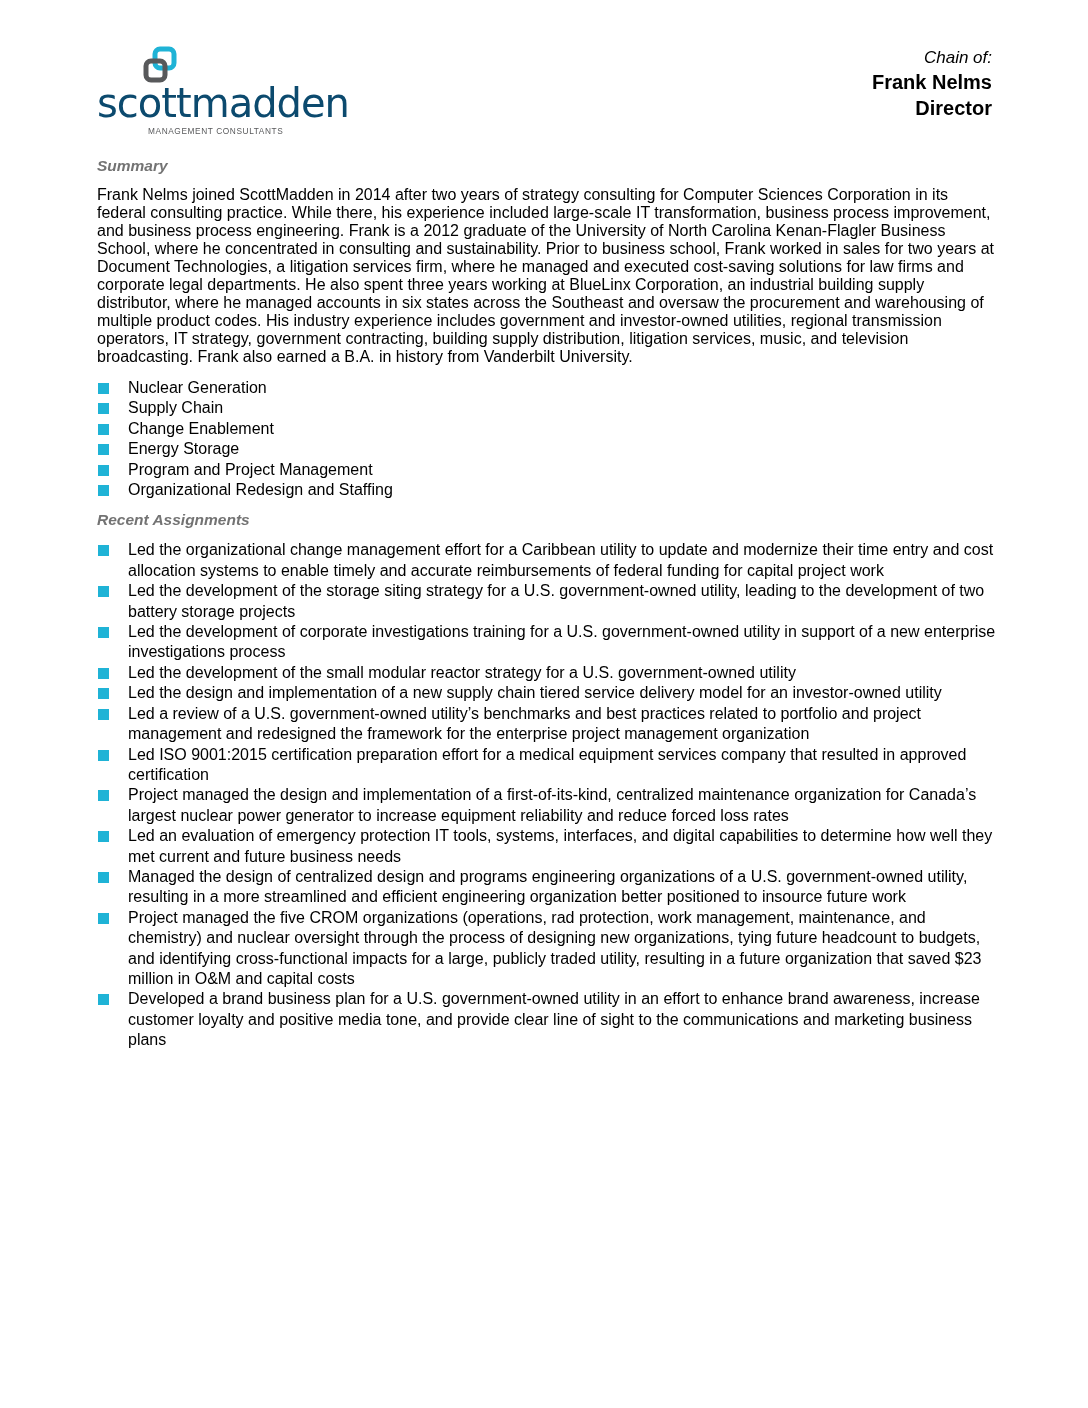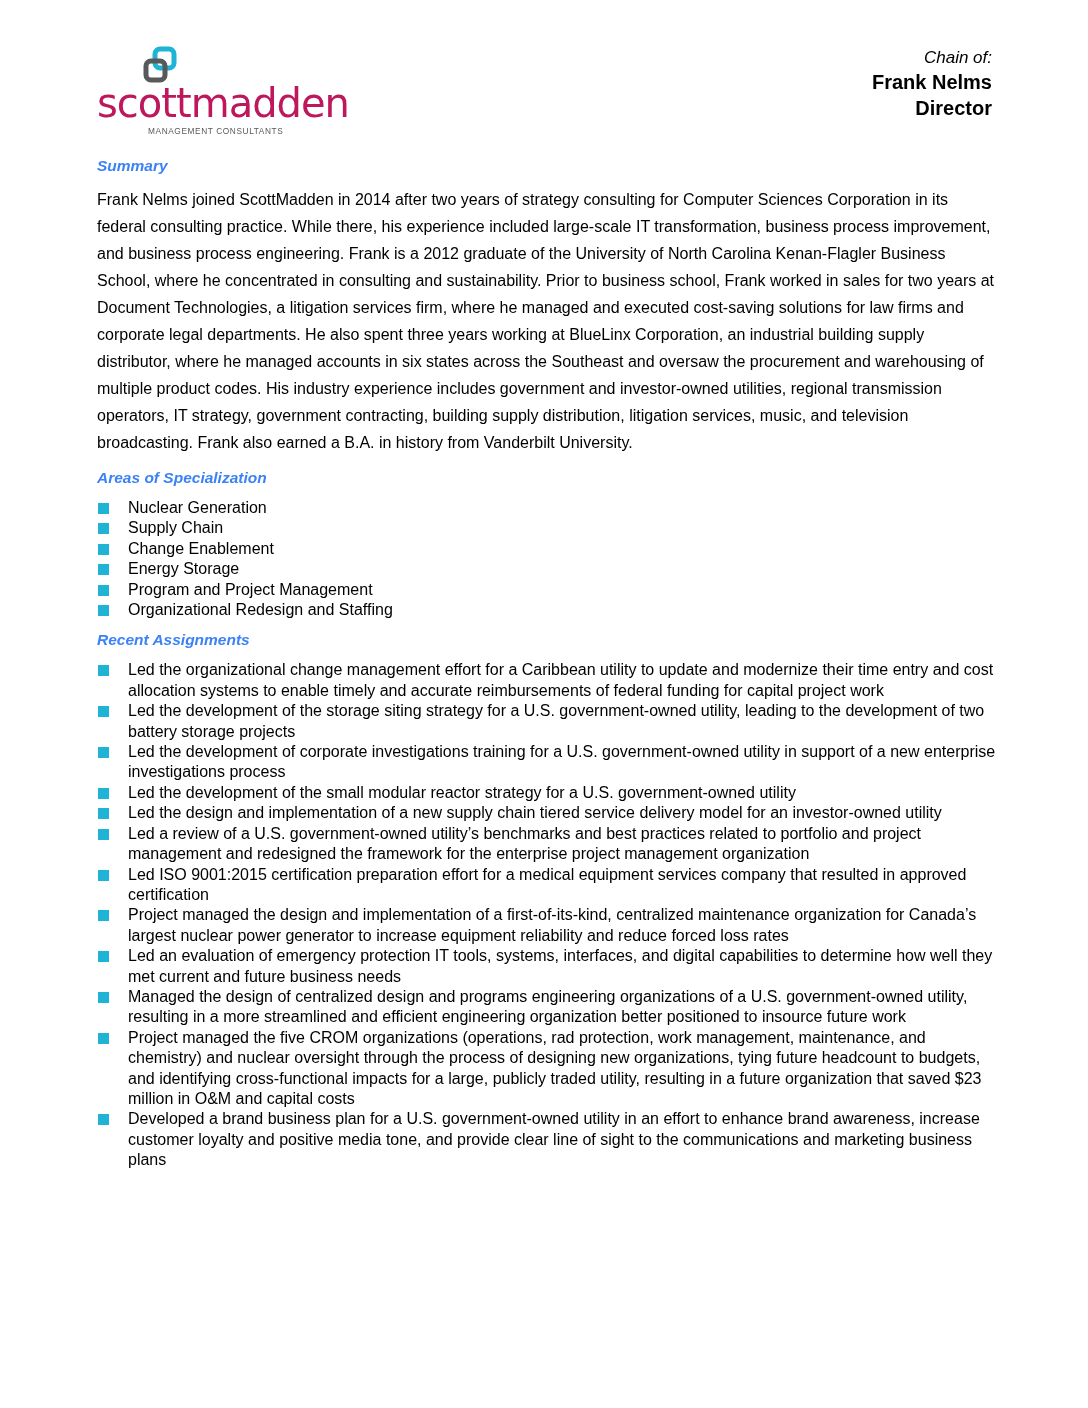--- a/index.html
+++ b/index.html
@@ -4,33 +4,33 @@
 <style>
   html, body { margin: 0; padding: 0; background: #ffffff; }
   body { width: 1088px; height: 1408px; position: relative; overflow: hidden;
          font-family: "Liberation Sans", sans-serif; color: #000; }
   .page { position: absolute; left: 0; top: 0; width: 1088px; height: 1408px; }
 
   
   .logo { position: absolute; left: 97px; top: 46px; width: 200px; height: 90px; }
   .logo-mark { position: absolute; left: 44px; top: 0; width: 40px; height: 40px; }
   .logo-word { position: absolute; left: 0; top: 34px; font-size: 40px; letter-spacing: -1px;
-               color: #be185d; font-family: "DejaVu Sans", sans-serif; font-weight: normal; line-height: 46px; }
+               color: #0c4a6e; font-family: "DejaVu Sans", sans-serif; font-weight: normal; line-height: 46px; }
   .logo-tag { position: absolute; left: 51px; top: 80px; font-size: 8.3px; letter-spacing: 0.6px; color: #58595b; white-space: nowrap; }
 
   
   .hdr { position: absolute; right: 96px; top: 47px; text-align: right; }
   .hdr .resume-of { font-style: italic; font-size: 17px; line-height: 22px; }
   .hdr .name { font-weight: bold; font-size: 20px; line-height: 26px; }
   .hdr .title { font-weight: bold; font-size: 20px; line-height: 26px; }
 
   .content { position: absolute; left: 97px; top: 156px; width: 900px; }
-  .section-head { font-weight: bold; font-style: italic; color: #3b82f6; font-size: 15.5px;
+  .section-head { font-weight: bold; font-style: italic; color: #737373; font-size: 15.5px;
                   line-height: 20px; margin: 0 0 10px 0; }
-  .summary { font-size: 16px; line-height: 27px; margin: 0 0 12px 0; width: 900px; }
+  .summary { font-size: 16px; line-height: 18px; margin: 0 0 12px 0; width: 900px; }
 
   ul.bullets { list-style: none; margin: 0 0 10px 0; padding: 0; }
   ul.bullets li { position: relative; padding-left: 31px; font-size: 16px; line-height: 20.4px; }
   ul.bullets li .sq { position: absolute; left: 1px; top: 5px; width: 11px; height: 11px; background: #1fb3d6; }
   ul.assign li { width: 870px; }
 </style>
 </head>
 <body>
 
 <div class="page">
@@ -47,21 +47,20 @@
   <div class="hdr">
     <div class="resume-of">Chain of:</div>
     <div class="name">Frank Nelms</div>
     <div class="title">Director</div>
   </div>
 
   <div class="content">
     <div class="section-head">Summary</div>
     <p class="summary">Frank Nelms joined ScottMadden in 2014 after two years of strategy consulting for Computer Sciences Corporation in its federal consulting practice. While there, his experience included large-scale IT transformation, business process improvement, and business process engineering. Frank is a 2012 graduate of the University of North Carolina Kenan-Flagler Business School, where he concentrated in consulting and sustainability. Prior to business school, Frank worked in sales for two years at Document Technologies, a litigation services firm, where he managed and executed cost-saving solutions for law firms and corporate legal departments. He also spent three years working at BlueLinx Corporation, an industrial building supply distributor, where he managed accounts in six states across the Southeast and oversaw the procurement and warehousing of multiple product codes. His industry experience includes government and investor-owned utilities, regional transmission operators, IT strategy, government contracting, building supply distribution, litigation services, music, and television broadcasting. Frank also earned a B.A. in history from Vanderbilt University.</p>
 
-    <div class="section-head">Areas of Specialization</div>
     <ul class="bullets" id="spec-list">
         <li><span class="sq"></span><span>Nuclear Generation</span></li>
         <li><span class="sq"></span><span>Supply Chain</span></li>
         <li><span class="sq"></span><span>Change Enablement</span></li>
         <li><span class="sq"></span><span>Energy Storage</span></li>
         <li><span class="sq"></span><span>Program and Project Management</span></li>
         <li><span class="sq"></span><span>Organizational Redesign and Staffing</span></li>
       </ul>
 
     <div class="section-head">Recent Assignments</div>

